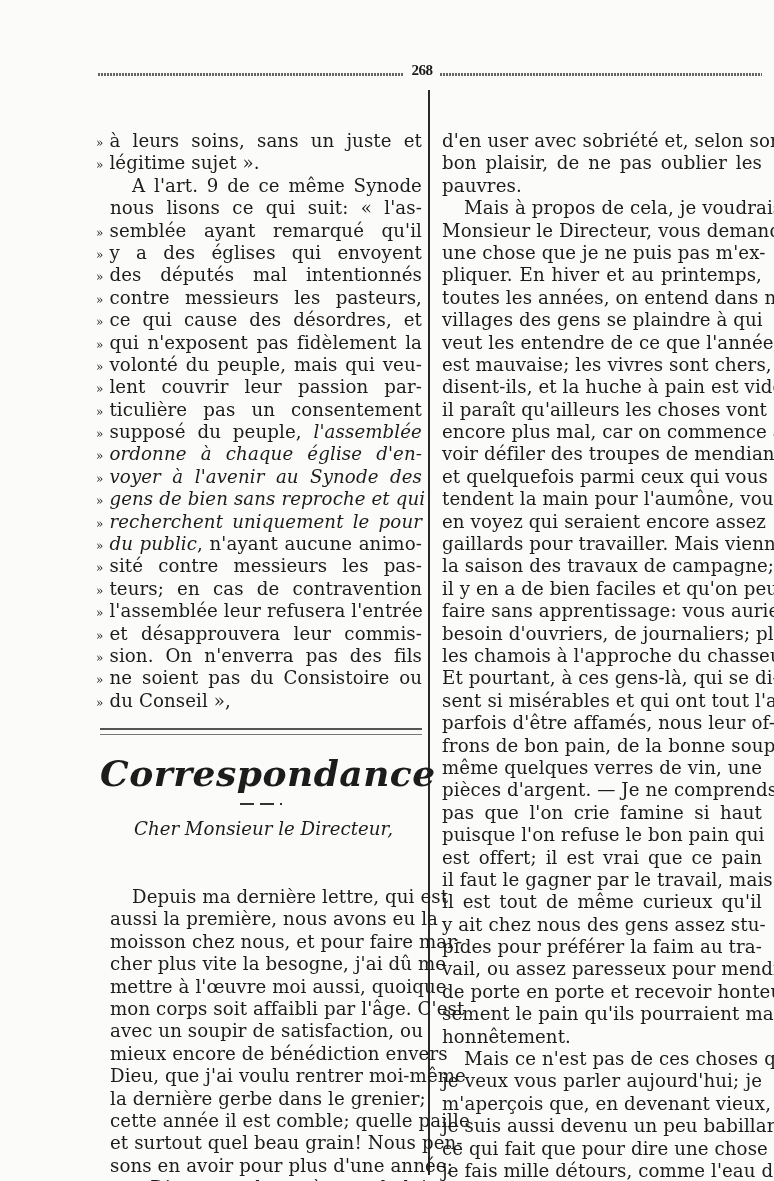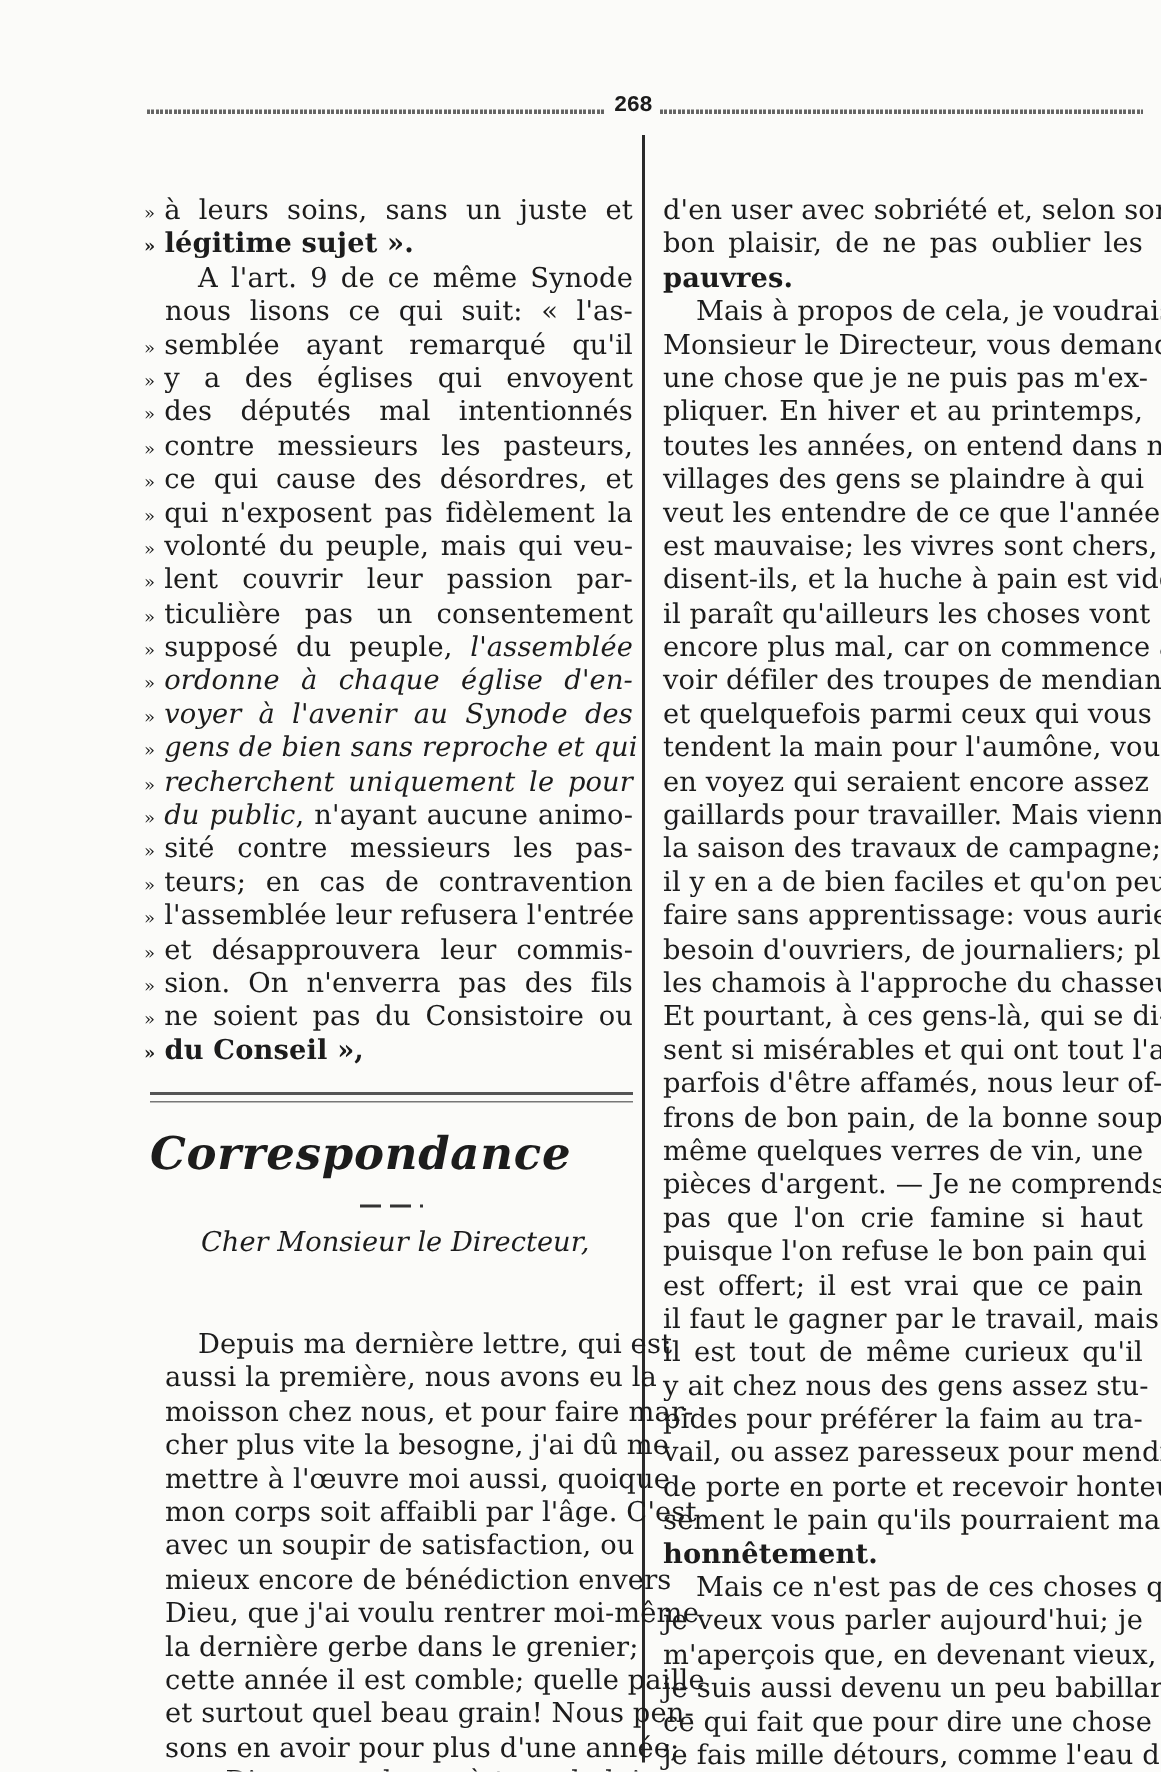--- a/index.html
+++ b/index.html
@@ -16,49 +16,49 @@
     .header-rule {
       position: absolute; top: 11px; height: 3px;
       background-image: repeating-linear-gradient(90deg, #333 0 2px, transparent 2px 3px);
       opacity: 0.75;
     }
     .header-rule.left { left: 0; width: 306px; }
     .header-rule.right { left: 342px; width: 322px; }
     .page-number {
       position: absolute; left: 306px; width: 36px; top: 0;
       text-align: center; font-size: 15px; font-weight: bold; letter-spacing: -0.5px;
-      font-family: Liberation Mono, monospace;
+      font-family: Liberation Serif, serif;
     }
     .column {
       position: absolute; top: 90px;
       font-size: 18.2px; line-height: 22.4px;
       letter-spacing: 0.1px;
       margin-top: 40px;
     }
     .col-left { left: 110px; width: 312px; }
     .col-right { left: 442px; width: 320px; }
     .col-divider {
       position: absolute; left: 428px; top: 90px; width: 2px; height: 1085px;
       background: #2a2a2a;
     }
     .line {
       display: block; white-space: nowrap; text-align: justify;
       text-align-last: justify; height: 22.4px;
     }
-    .line.last { text-align-last: left; font-weight: bold; }
+    .line.last { text-align-last: left; }
     .line.indent { padding-left: 22px; }
     .line.quoted::before { content: "»"; margin-left: -14px; margin-right: 6px; font-size: 12px; }
     .ital { font-style: italic; }
     .section-rule {
       position: absolute; left: 100px; width: 322px; top: 728px; height: 4px;
       border-top: 2px solid #555; border-bottom: 1px solid #777;
     }
     .section-title {
       position: absolute; left: 100px; width: 322px; top: 752px;
-      text-align: left; font-size: 30px; font-weight: bold;
+      text-align: left; font-size: 36px; font-weight: bold;
       font-family: "DejaVu Serif", serif; letter-spacing: 0.5px;
       font-style: italic;
     }
     .title-ornament {
       position: absolute; left: 240px; top: 803px; width: 42px; height: 2px;
       background: repeating-linear-gradient(90deg, #333 0 14px, transparent 14px 20px);
     }
     .salutation {
       position: absolute; left: 134px; top: 818px; font-style: italic;
       font-size: 18.2px;

